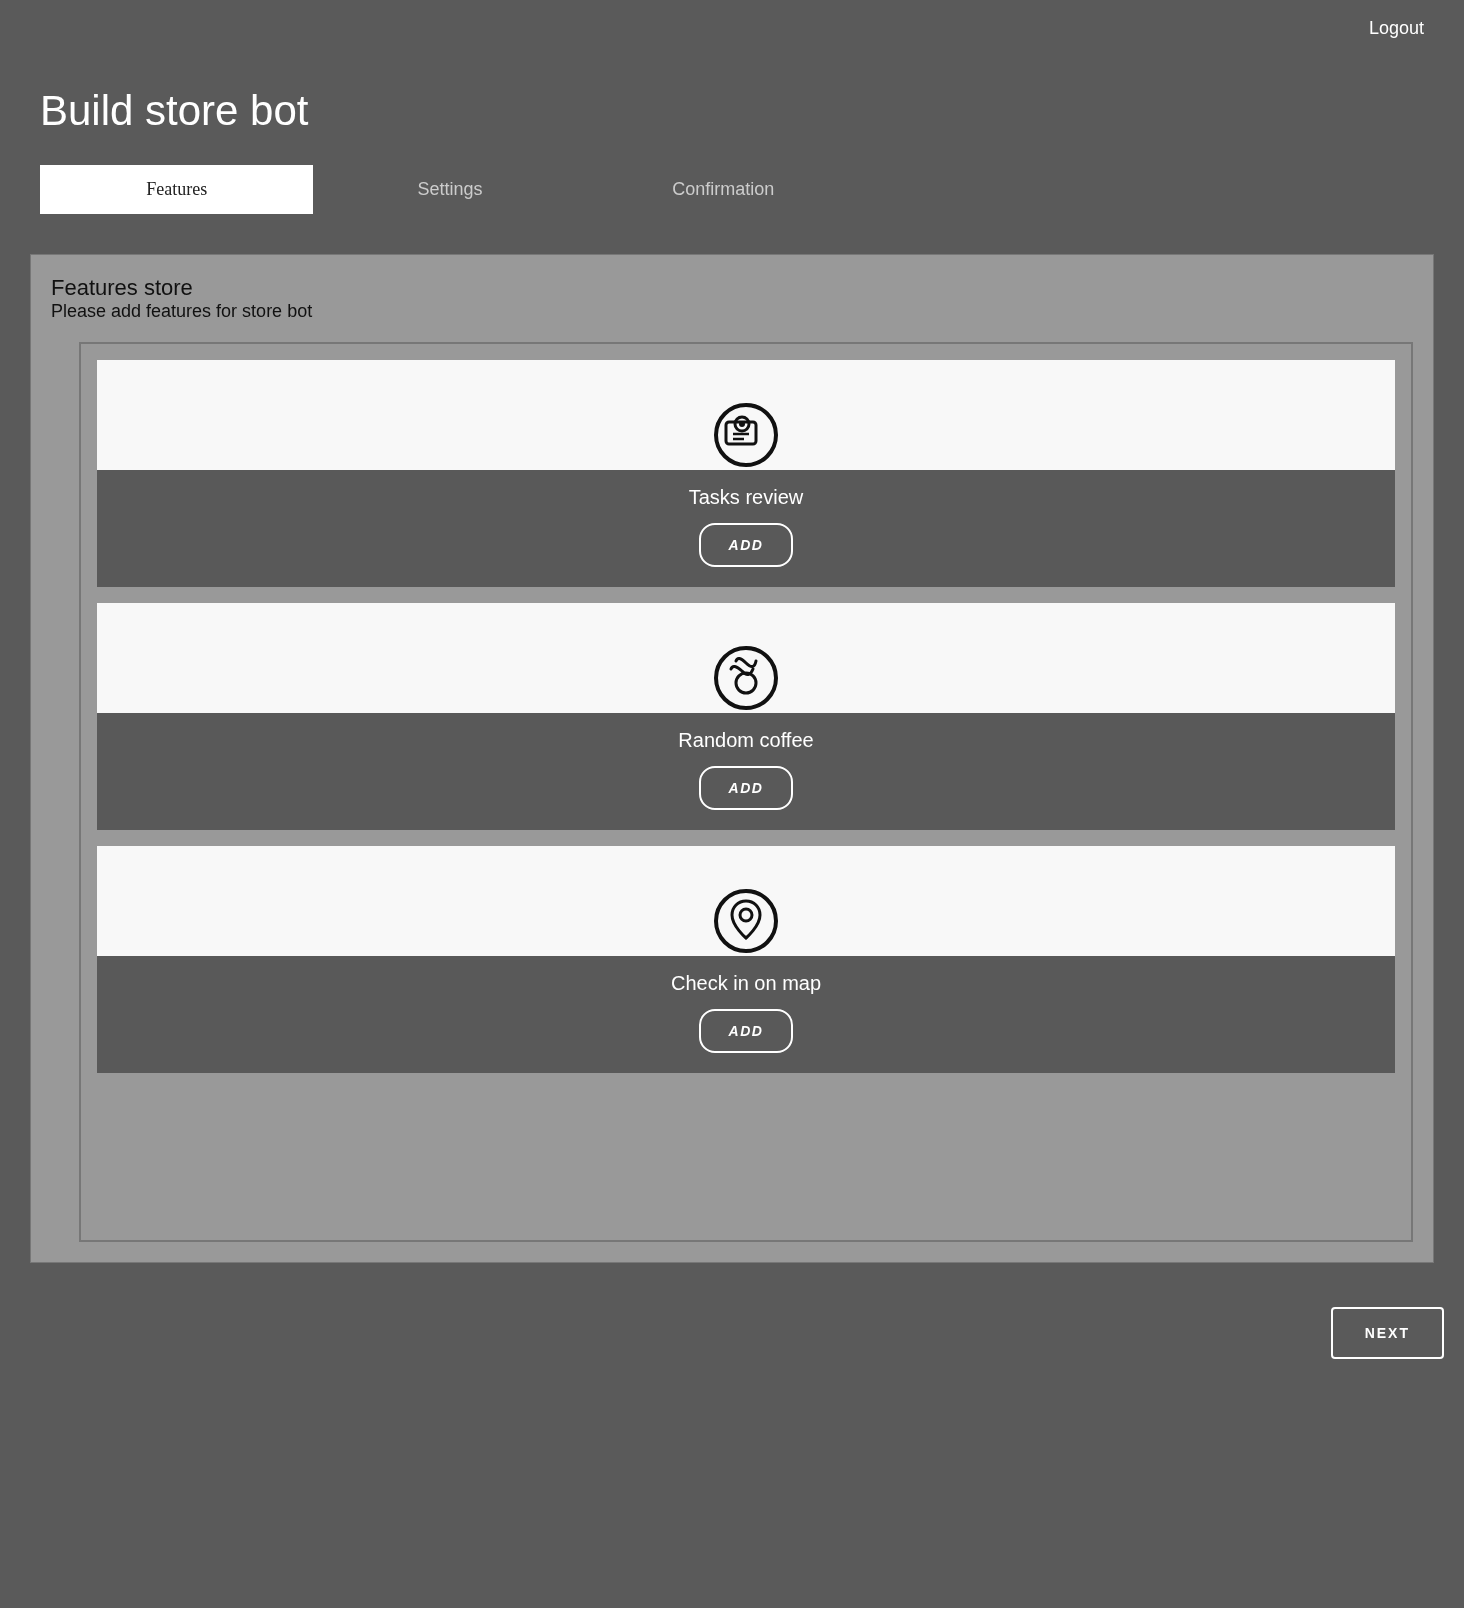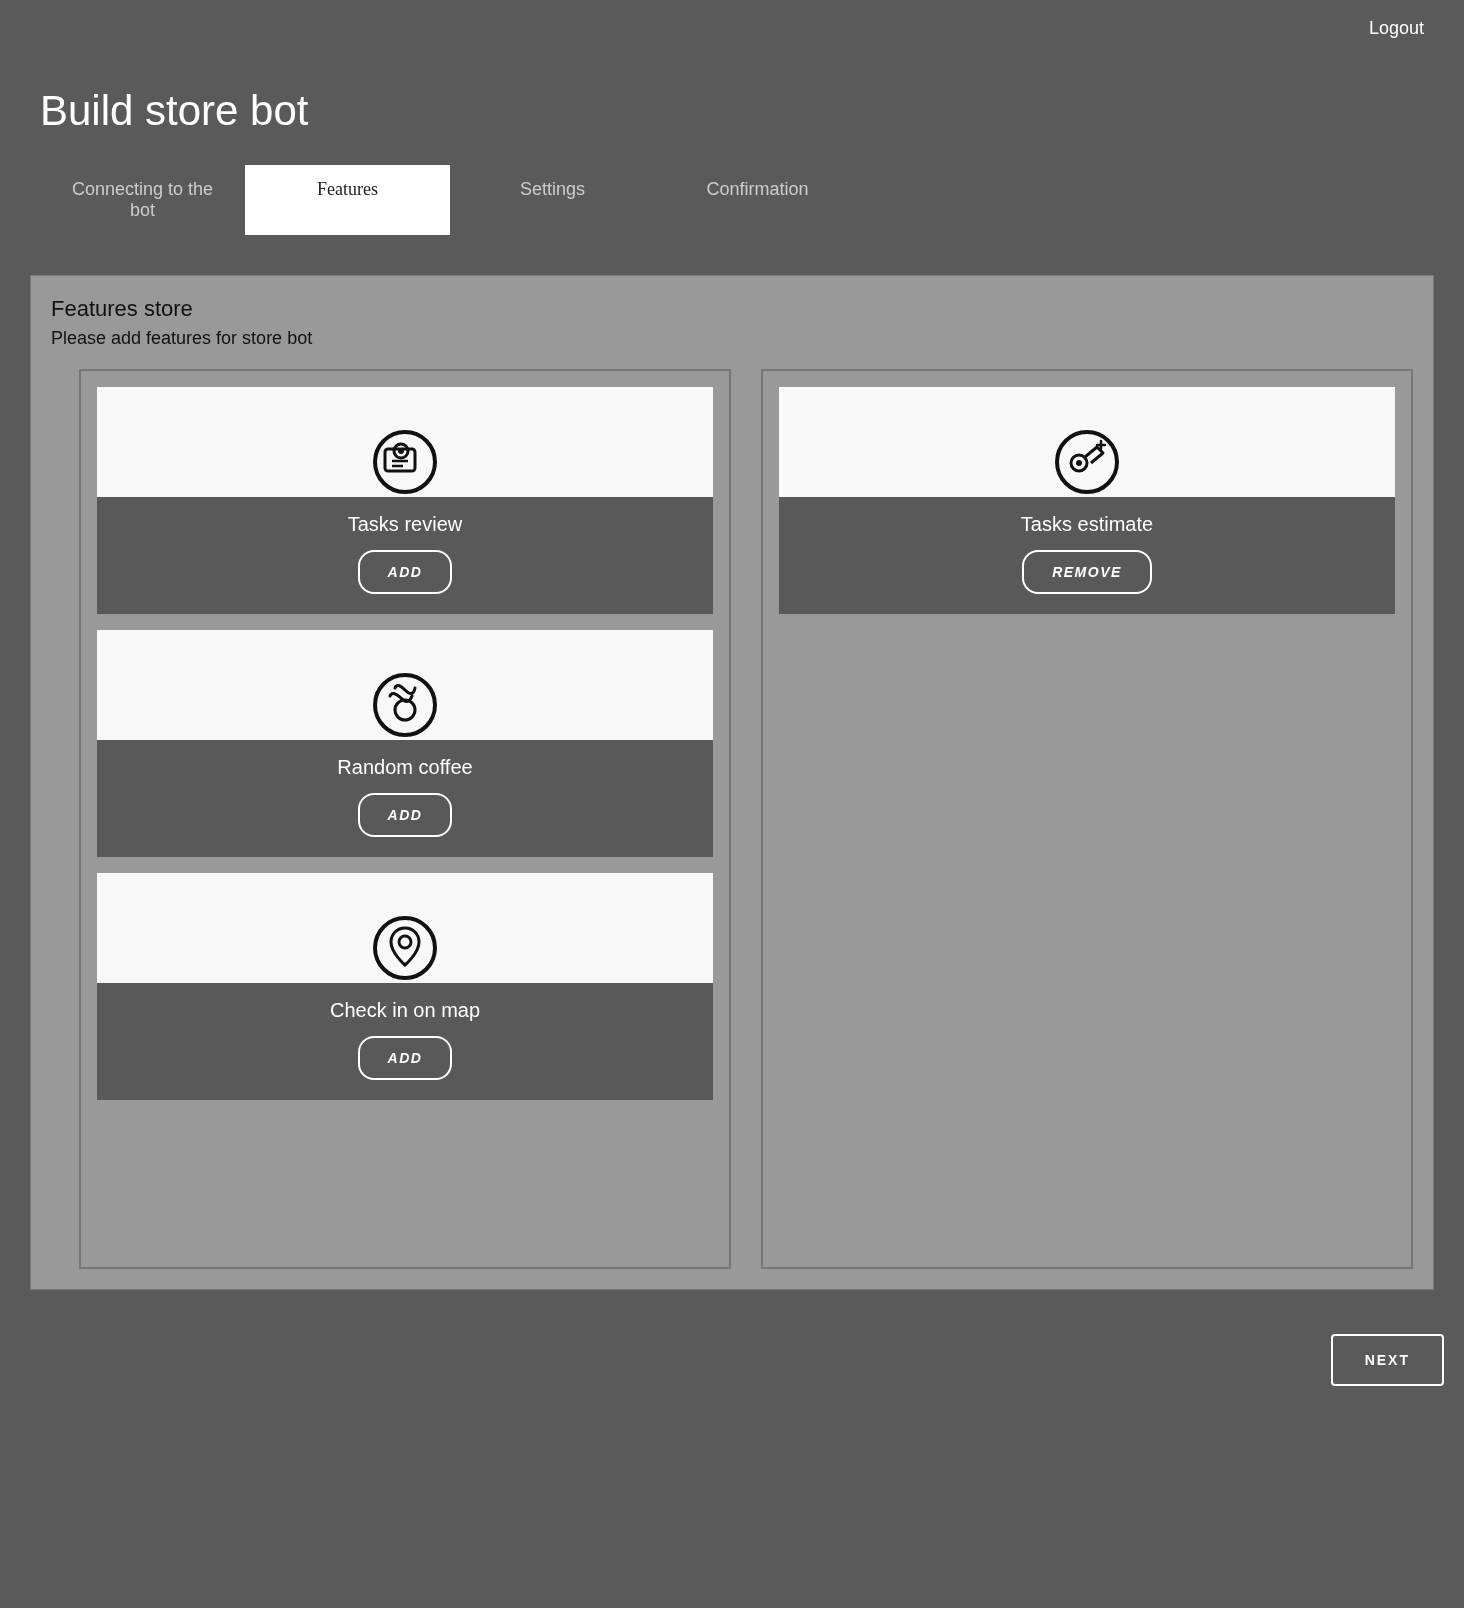--- a/index.html
+++ b/index.html
@@ -53,21 +53,20 @@
     .main-content {
       margin: 20px 30px;
       background: #999;
       padding: 20px;
       border: 1.5px solid #777;
     }
     .section-title {
       font-size: 22px;
       color: #111;
       font-weight: 500;
-      margin-bottom: 6px;
     }
     .section-subtitle {
       font-size: 18px;
       color: #111;
       margin-bottom: 20px;
     }
     .columns {
       display: flex;
       flex-direction: row;
       gap: 30px;
@@ -148,21 +147,20 @@
 </head>
 <body>
 
 <div class="header">
   <button class="logout-btn">Logout</button>
 </div>
 
 <div class="page-title">Build store bot</div>
 
 <div class="tabs">
-  <div class="tab">Connecting to the bot</div>
   <div class="tab active">Features</div>
   <div class="tab">Settings</div>
   <div class="tab">Confirmation</div>
 </div>
 
 <div class="main-content">
   <div class="section-title">Features store</div>
   <div class="section-subtitle">Please add features for store bot</div>
 
   <div class="columns">
@@ -210,38 +208,18 @@
           </svg>
         </div>
         <div class="feature-card-body">
           <div class="feature-name">Check in on map</div>
           <button class="feature-btn">ADD</button>
         </div>
       </div>
 
     </div>
 
-    <div class="column">
-
-      <div class="feature-card">
-        <div class="feature-card-image">
-          <svg class="icon-circle" viewBox="0 0 80 80" xmlns="http://www.w3.org/2000/svg">
-            <circle cx="40" cy="45" r="30" fill="none" stroke="#111" stroke-width="4"></circle>
-            <circle cx="32" cy="46" r="8" fill="none" stroke="#111" stroke-width="3"></circle>
-            <circle cx="32" cy="46" r="3" fill="#111"></circle>
-            <polyline points="38,40 50,30 56,36 44,46" fill="none" stroke="#111" stroke-width="3" stroke-linejoin="round"></polyline>
-            <line x1="50" y1="28" x2="58" y2="28" stroke="#111" stroke-width="2.5" stroke-linecap="round"></line>
-            <line x1="54" y1="24" x2="54" y2="32" stroke="#111" stroke-width="2.5" stroke-linecap="round"></line>
-          </svg>
-        </div>
-        <div class="feature-card-body">
-          <div class="feature-name">Tasks estimate</div>
-          <button class="feature-btn">REMOVE</button>
-        </div>
-      </div>
-
-    </div>
   </div>
 </div>
 
 <div class="next-row">
   <button class="next-btn">NEXT</button>
 </div>
 
 </body></html>

